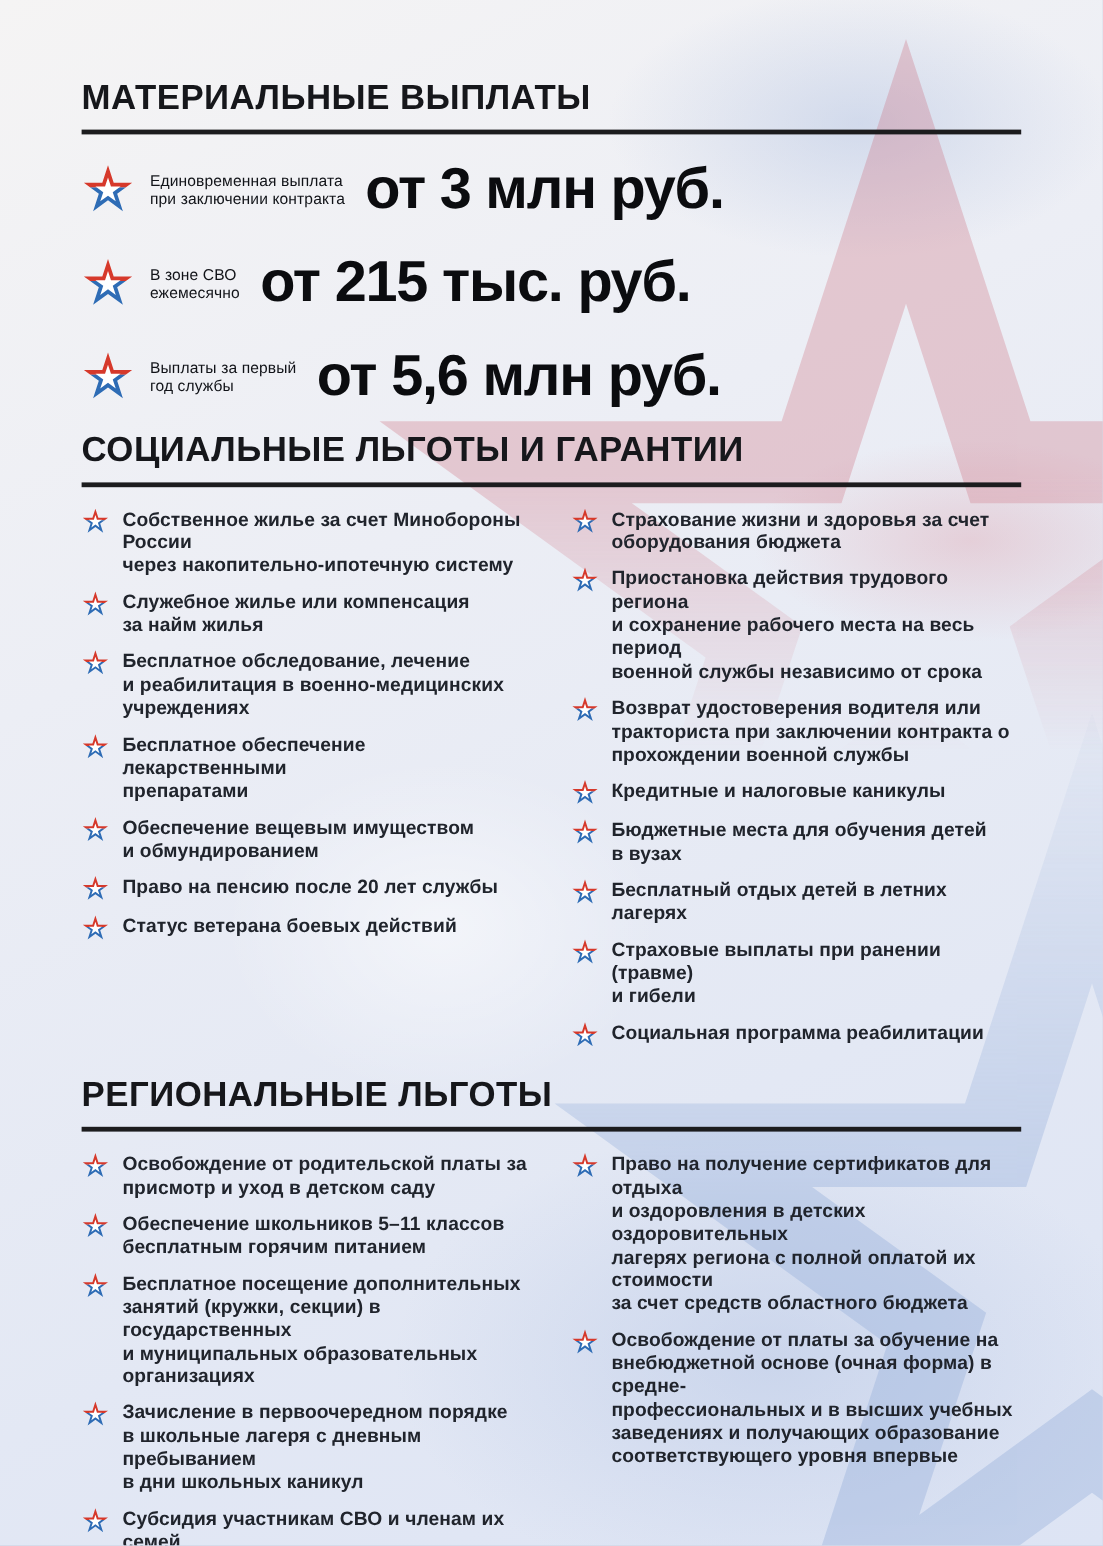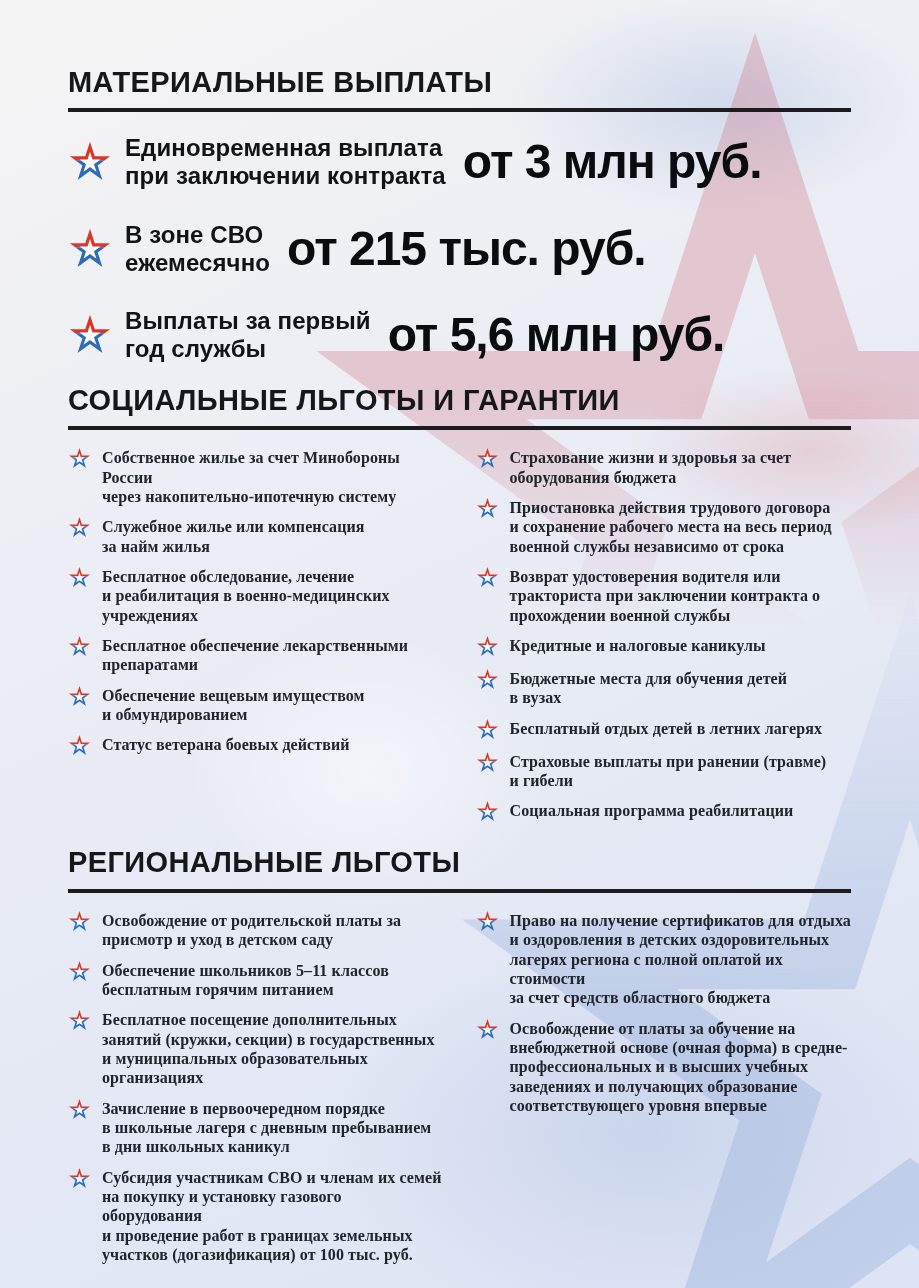--- a/index.html
+++ b/index.html
@@ -34,31 +34,31 @@
     font-size:29px;font-weight:700;letter-spacing:.4px;color:#16171b;
     line-height:1.15;text-transform:uppercase;
   }
   .title-rule{height:4px;background:#1c1c1e;margin-top:9px;}
 
   
   .payments{margin-top:22px;display:flex;flex-direction:column;gap:30px;}
   .pay-row{display:flex;align-items:center;gap:13px;}
   .pay-star{width:44px;height:44px;flex:0 0 44px;}
   .pay-label{
-    font-size:24px;font-weight:700;line-height:1.17;color:#111318;
+    font-size:13px;font-weight:400;line-height:1.17;color:#111318;
     white-space:pre-line;letter-spacing:.1px;
   }
   .pay-amount{
     font-size:48px;font-weight:700;color:#0b0c0f;letter-spacing:-1px;
     line-height:1;white-space:nowrap;margin-left:4px;
   }
 
   
   .section{margin-top:12px;}
-  .cols{display:flex;gap:32px;margin-top:18px;font-family:Liberation Serif, serif;}
+  .cols{display:flex;gap:32px;margin-top:18px;}
   .col{flex:1;display:flex;flex-direction:column;gap:11px;min-width:0;}
   .benefit{display:flex;align-items:flex-start;gap:11px;}
   .benefit-star{width:23px;height:23px;flex:0 0 23px;margin-top:-1px;}
   .benefit-text{
     font-size:16px;font-weight:700;line-height:1.21;color:#20242c;
     white-space:pre-line;letter-spacing:.1px;
   }
   .mt-social{margin-top:21px;}
   .mt-regional{margin-top:23px;}
 
@@ -185,20 +185,28 @@
     <svg class="benefit-star" viewBox="0 0 100 100">
       <use href="#star-outer" class="star-red" clip-path="url(#star-clip-top)"></use>
       <use href="#star-outer" class="star-blue" clip-path="url(#star-clip-bottom)"></use>
       <use href="#star-inner" class="star-white"></use>
     </svg>
     <div class="benefit-text">Обеспечение вещевым имуществом
 и обмундированием</div>
   </div>
 
 
+  <div class="benefit">
+    <svg class="benefit-star" viewBox="0 0 100 100">
+      <use href="#star-outer" class="star-red" clip-path="url(#star-clip-top)"></use>
+      <use href="#star-outer" class="star-blue" clip-path="url(#star-clip-bottom)"></use>
+      <use href="#star-inner" class="star-white"></use>
+    </svg>
+    <div class="benefit-text">Право на пенсию после 20 лет службы</div>
+  </div>
 
   <div class="benefit">
     <svg class="benefit-star" viewBox="0 0 100 100">
       <use href="#star-outer" class="star-red" clip-path="url(#star-clip-top)"></use>
       <use href="#star-outer" class="star-blue" clip-path="url(#star-clip-bottom)"></use>
       <use href="#star-inner" class="star-white"></use>
     </svg>
     <div class="benefit-text">Статус ветерана боевых действий</div>
   </div>
 </div>
@@ -212,21 +220,21 @@
     <div class="benefit-text">Страхование жизни и здоровья за счет
 оборудования бюджета</div>
   </div>
 
   <div class="benefit">
     <svg class="benefit-star" viewBox="0 0 100 100">
       <use href="#star-outer" class="star-red" clip-path="url(#star-clip-top)"></use>
       <use href="#star-outer" class="star-blue" clip-path="url(#star-clip-bottom)"></use>
       <use href="#star-inner" class="star-white"></use>
     </svg>
-    <div class="benefit-text">Приостановка  действия трудового договора
+    <div class="benefit-text">Приостановка  действия трудового региона
 и сохранение рабочего места на весь период
 военной службы независимо от срока</div>
   </div>
 
   <div class="benefit">
     <svg class="benefit-star" viewBox="0 0 100 100">
       <use href="#star-outer" class="star-red" clip-path="url(#star-clip-top)"></use>
       <use href="#star-outer" class="star-blue" clip-path="url(#star-clip-bottom)"></use>
       <use href="#star-inner" class="star-white"></use>
     </svg>

